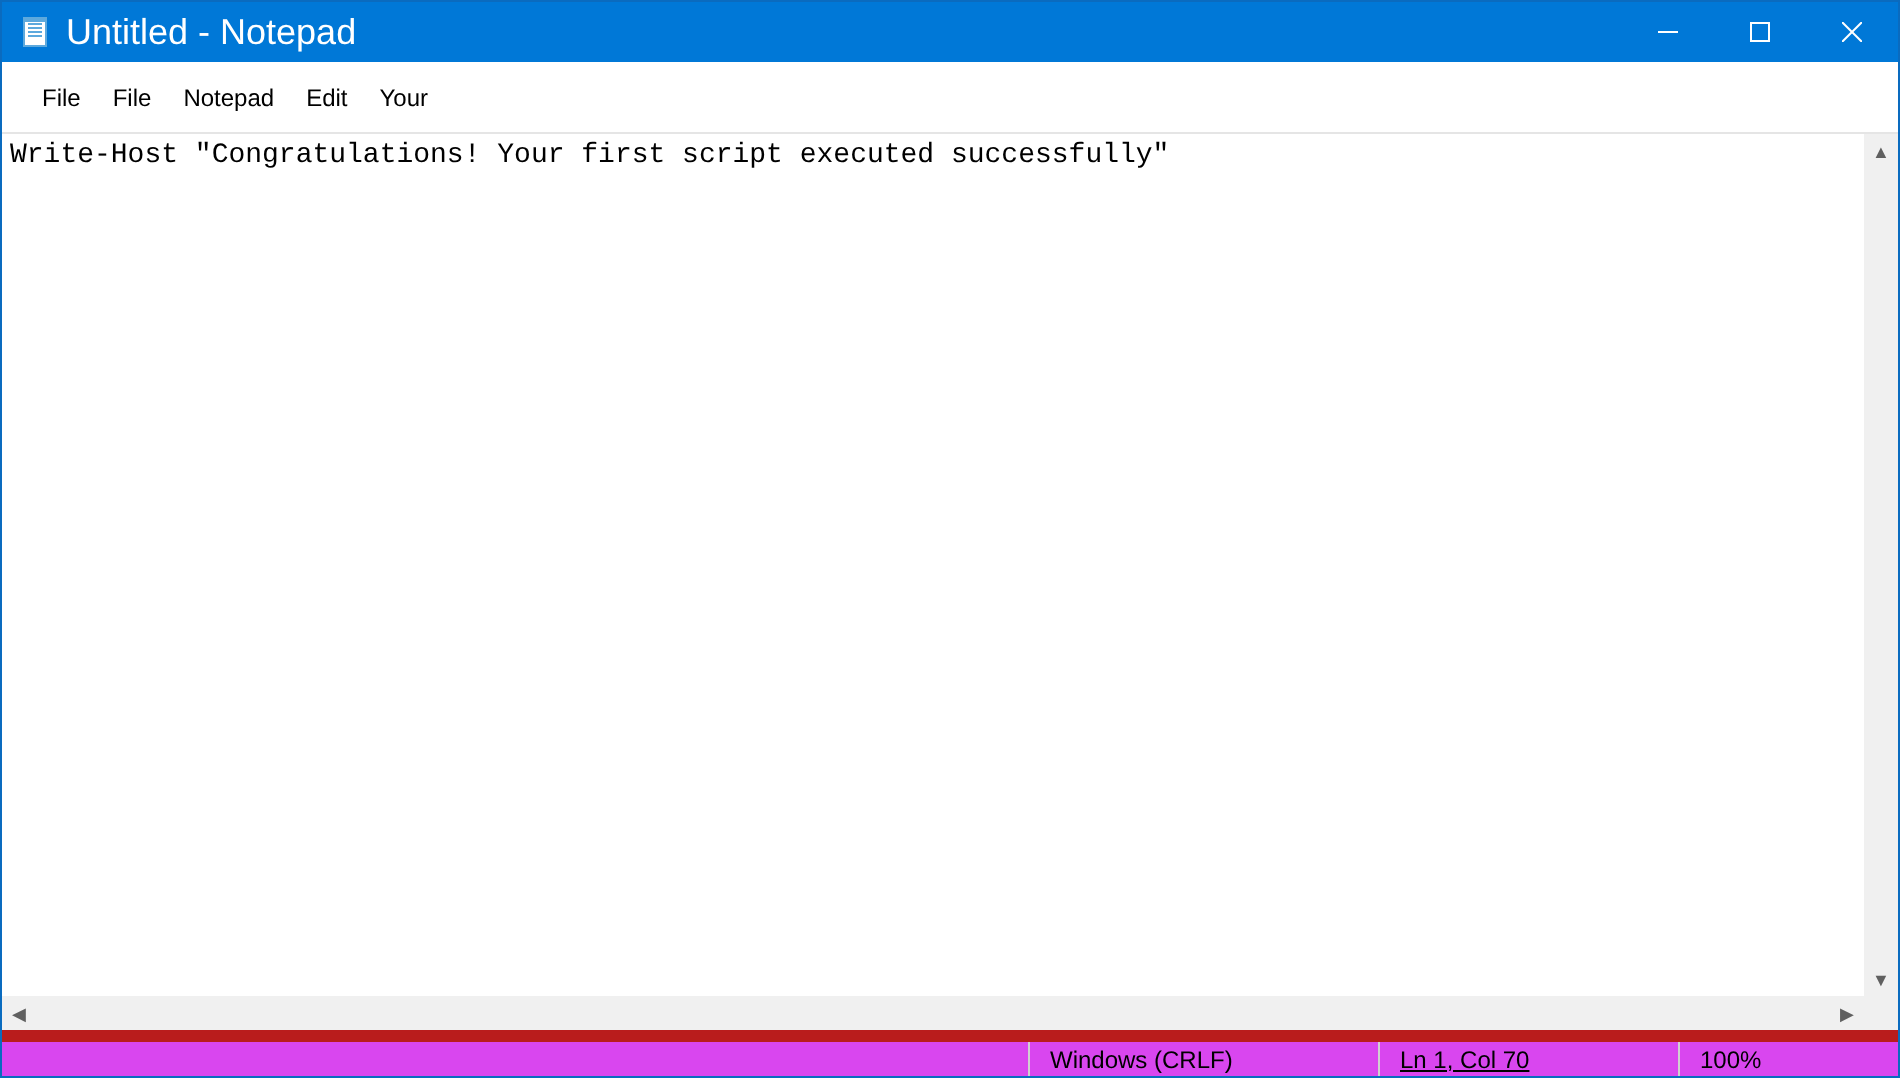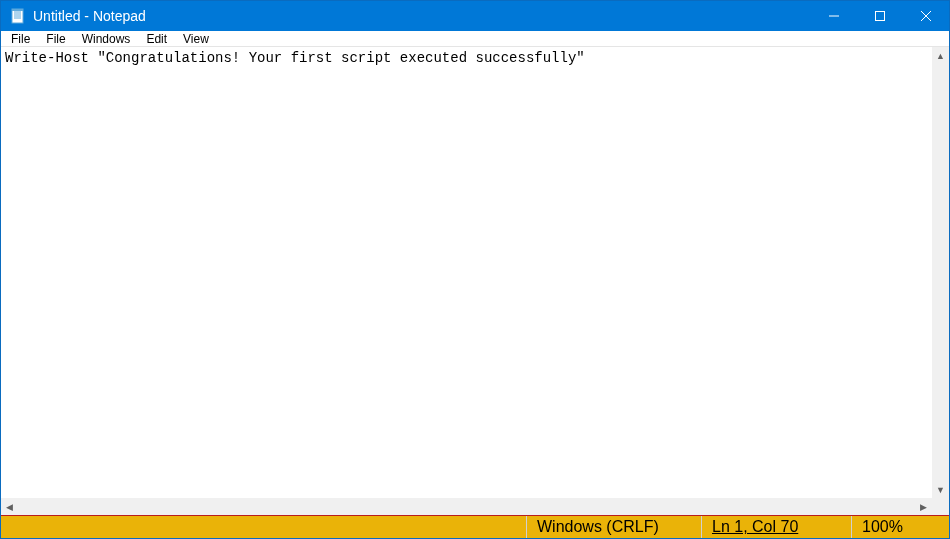--- a/index.html
+++ b/index.html
@@ -20,21 +20,21 @@
       display: flex;
       flex-direction: column;
       border: 1px solid #0a6bbf;
     }
     .titlebar {
       height: 30px;
       background: #0078d7;
       color: #fff;
       display: flex;
       align-items: center;
-      font-size: 14px;
+      font-size: 18px;
     }
     .titlebar-icon {
       width: 18px;
       height: 18px;
       margin-left: 8px;
       margin-right: 6px;
       display: flex;
       align-items: center;
       justify-content: center;
     }
@@ -50,27 +50,27 @@
       height: 100%;
       display: flex;
       align-items: center;
       justify-content: center;
       color: #fff;
     }
     .titlebar-btn svg {
       stroke: #fff;
     }
     .menubar {
-      height: 16px;
+      height: 36px;
       background: #fff;
       display: flex;
       align-items: center;
       font-size: 12px;
       border-bottom: 1px solid #e5e5e5;
-      padding-left: 2px;
+      padding-left: 12px;
     }
     .menu-item {
       padding: 2px 8px;
       cursor: default;
     }
     .editor {
       flex: 1;
       position: relative;
       background: #fff;
       overflow: hidden;
@@ -127,42 +127,42 @@
     .scrollbar-corner {
       position: absolute;
       right: 0;
       bottom: 0;
       width: 17px;
       height: 17px;
       background: #f0f0f0;
     }
     .statusbar {
       height: 23px;
-      background: #eab308;
-      display: flex;
-      font-size: 16px;
+      background: #d946ef;
+      display: flex;
+      font-size: 12px;
       align-items: stretch;
-      border-top: 1px solid #b91c1c;
+      border-top: 6px solid #b91c1c;
     }
     .status-cell {
       border-left: 1px solid #d0d0d0;
       display: flex;
       align-items: center;
       padding: 0 10px;
     }
     .status-spacer {
       flex: 1;
       border-left: 1px solid #d0d0d0;
     }
     .status-spacer:first-child {
       border-left: none;
     }
     .status-encoding { width: 175px; }
     .status-position { width: 150px; text-decoration: underline; }
-    .status-zoom     { width: 98px; }
+    .status-zoom     { width: 110px; }
   </style>
 </head>
 <body>
 
 <div class="window">
 
   <div class="titlebar">
     <div class="titlebar-icon">
       <svg width="16" height="16" viewBox="0 0 16 16">
         <rect x="2" y="1" width="11" height="14" fill="#fff" stroke="#5da9dd" stroke-width="1"></rect>
@@ -190,23 +190,23 @@
             <line x1="0" y1="0" x2="10" y2="10" stroke-width="1"></line>
             <line x1="10" y1="0" x2="0" y2="10" stroke-width="1"></line>
           </svg>
       </div>
     </div>
   </div>
 
   <div class="menubar">
     <div class="menu-item">File</div>
     <div class="menu-item">File</div>
-    <div class="menu-item">Windows</div>
+    <div class="menu-item">Notepad</div>
     <div class="menu-item">Edit</div>
-    <div class="menu-item">View</div>
+    <div class="menu-item">Your</div>
   </div>
 
   <div class="editor">
     <div class="editor-content">Write-Host "Congratulations! Your first script executed successfully"</div>
 
     <div class="scrollbar-vertical">
       <div class="scroll-arrow">▲</div>
       <div class="scroll-track"></div>
       <div class="scroll-arrow">▼</div>
     </div>

